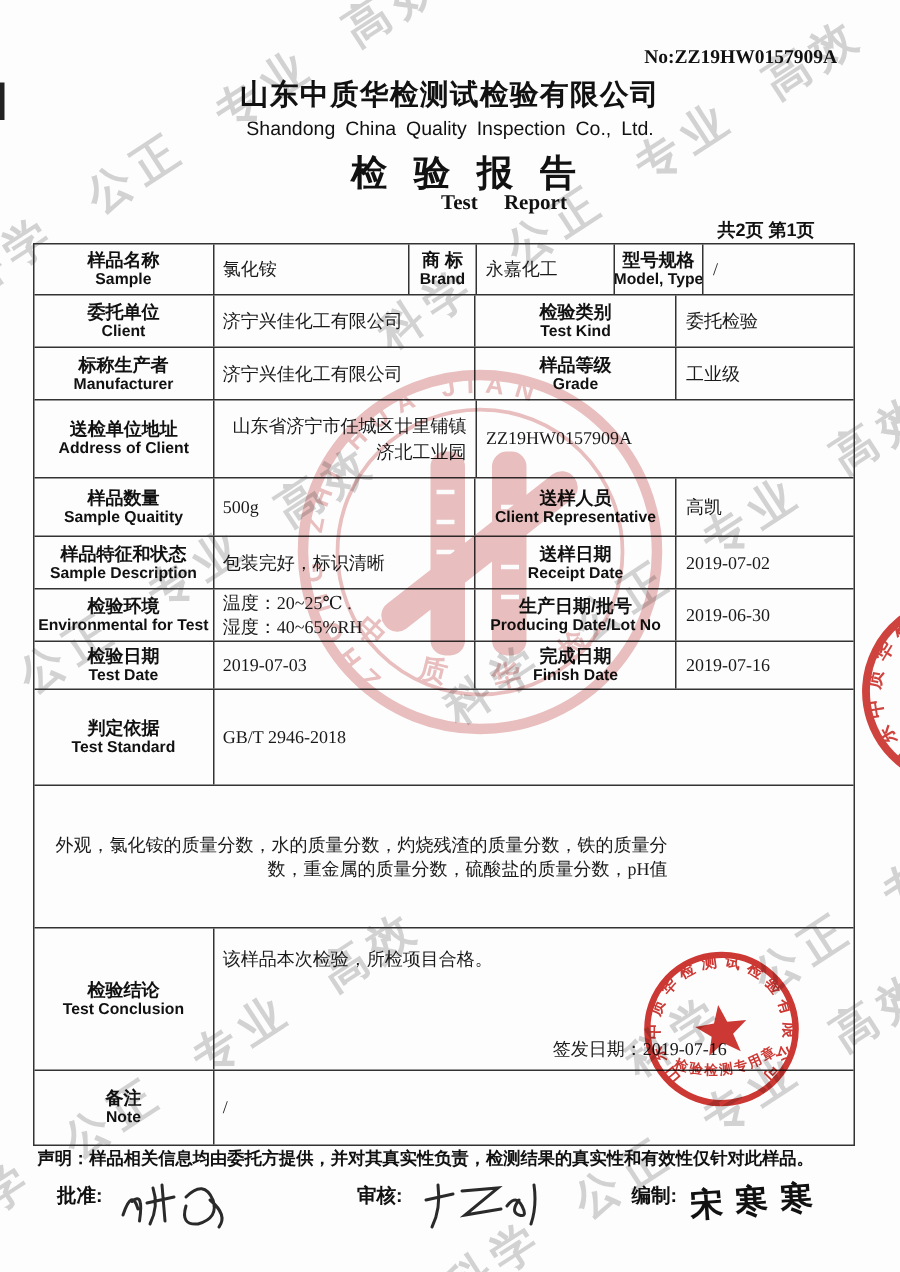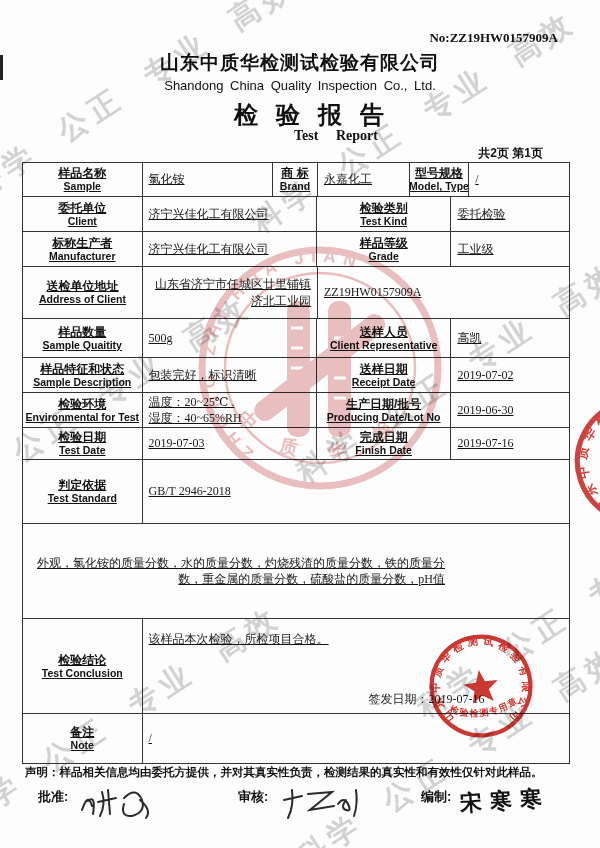--- a/index.html
+++ b/index.html
@@ -17,21 +17,21 @@
   .company-en{position:absolute;top:78px;left:0;width:100%;text-align:center;
               font-size:13px;font-weight:normal;word-spacing:3px;z-index:2;}
   .title-cn{position:absolute;top:99px;left:18px;width:100%;text-align:center;
             font-size:24px;font-weight:bold;letter-spacing:18px;z-index:2;}
   .title-en{position:absolute;top:128px;left:0;width:100%;text-align:center;
             font-family:"Liberation Serif",serif;font-size:14px;font-weight:bold;
             word-spacing:14px;z-index:2;margin-left:36px;}
   .pagination{position:absolute;top:145px;right:57px;font-size:12px;font-weight:bold;z-index:2;}
   
   .tbl{position:absolute;left:22px;top:162px;width:548px;border:1px solid #333;
-       box-sizing:border-box;z-index:1;background:transparent;text-decoration:underline;}
+       box-sizing:border-box;z-index:1;background:transparent;}
   .tr{display:flex;border-bottom:1px solid #333;box-sizing:border-box;}
   .tr:last-child{border-bottom:none;}
   .td{border-right:1px solid #333;box-sizing:border-box;display:flex;flex-direction:column;
       justify-content:center;overflow:hidden;text-align:right;}
   .td:last-child{border-right:none;}
   .td.label{align-items:center;text-align:center;}
   .td.label .cn{font-size:12px;font-weight:bold;line-height:1.2;white-space:nowrap;}
   .td.label .en{font-size:10.5px;font-weight:bold;line-height:1.2;white-space:nowrap;}
   .td.value{font-family:"Liberation Serif","DejaVu Serif",serif;font-size:12px;
             color:#1a1a1a;padding:2px 6px;align-items:flex-start;line-height:1.35;}

